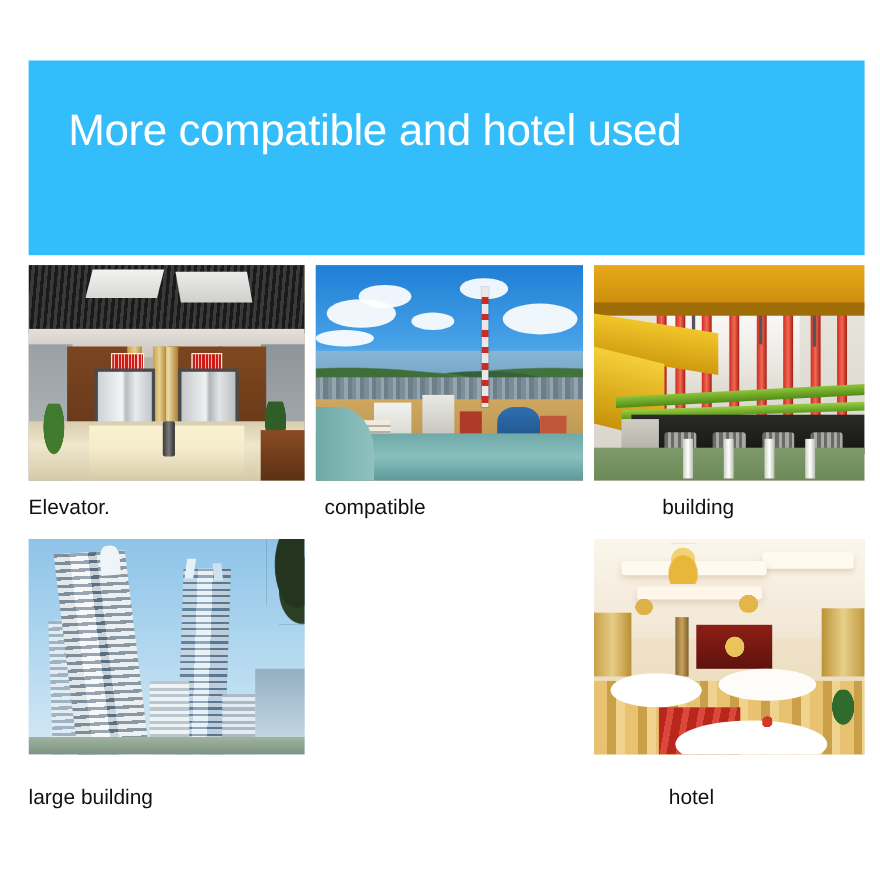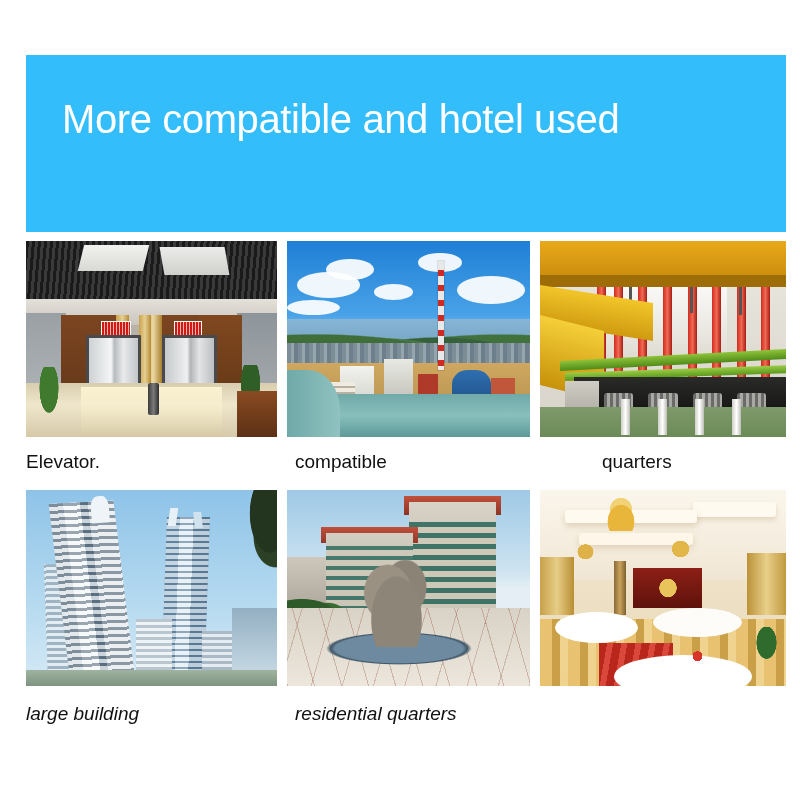--- a/index.html
+++ b/index.html
@@ -67,21 +67,21 @@
   .photo * { position: absolute; }
 
   .caption {
     margin-top: 15px;
     font-size: 19px;
     color: #111111;
     font-family: "Liberation Sans", sans-serif;
     white-space: nowrap;
     line-height: 1;
   }
-  .row2 .caption { margin-top: 18px; font-style: italic; }
+  .row2 .caption { margin-top: 30px; }
   .cell.c2 .caption { padding-left: 8px; }
   .cell.c3 .caption { padding-left: 62px; }
   .row2 .cell.c2 .caption { padding-left: 8px; }
   .row2 .cell.c3 .caption { padding-left: 68px; }
 
   
   .p-elev { background:#b9b2a6; }
   .p-elev .ceil {
     left:0; top:0; width:100%; height:62px;
     background:
@@ -410,21 +410,21 @@
           <div class="machine mb"></div>
         <div class="machine mc"></div>
           <div class="machine md"></div>
         <div class="box"></div>
         <div class="floor"></div>
         <div class="post qa"></div>
           <div class="post qb"></div>
         <div class="post qc"></div>
           <div class="post qd"></div>
       </div>
-      <div class="caption">quarters</div>
+      <div class="caption">building</div>
     </div>
 
   </div>
 
   <div class="grid-row row2">
 
     <div class="cell c1">
       <div class="photo p-bld">
         <div class="tower3"></div>
         <div class="low3"></div>
@@ -438,39 +438,20 @@
           </div>
         <div class="tower1cap"></div>
         <div class="low1"></div>
           <div class="low2"></div>
         <div class="tree"></div>
         <div class="ground"></div>
       </div>
       <div class="caption">large building</div>
     </div>
 
-    <div class="cell c2">
-      <div class="photo p-res">
-        <div class="blockC"></div>
-        <div class="roofA"></div>
-        <div class="blockA">
-            <div class="win"></div>
-          </div>
-        <div class="roofB"></div>
-        <div class="blockB">
-            <div class="win"></div>
-          </div>
-        <div class="trees"></div>
-        <div class="plaza"></div>
-        <div class="plazalines"></div>
-        <div class="pool"></div>
-        <div class="fount"></div>
-      </div>
-      <div class="caption">residential quarters</div>
-    </div>
 
     <div class="cell c3">
       <div class="photo p-hotel">
         <div class="ceiling"></div>
         <div class="cof3"></div>
           <div class="cof1"></div>
           <div class="cof2"></div>
         <div class="curtainL"></div>
           <div class="curtainR"></div>
         <div class="backwall"></div>
@@ -480,16 +461,17 @@
           <div class="chand2"></div>
           <div class="chand3"></div>
         <div class="chairs"></div>
         <div class="carpet"></div>
         <div class="tableA"></div>
           <div class="tableB"></div>
         <div class="plant"></div>
         <div class="tableC"></div>
         <div class="rose"></div>
       </div>
+      <div class="caption">hotel</div>
     </div>
 
   </div>
 </div>
 
 </body></html>

